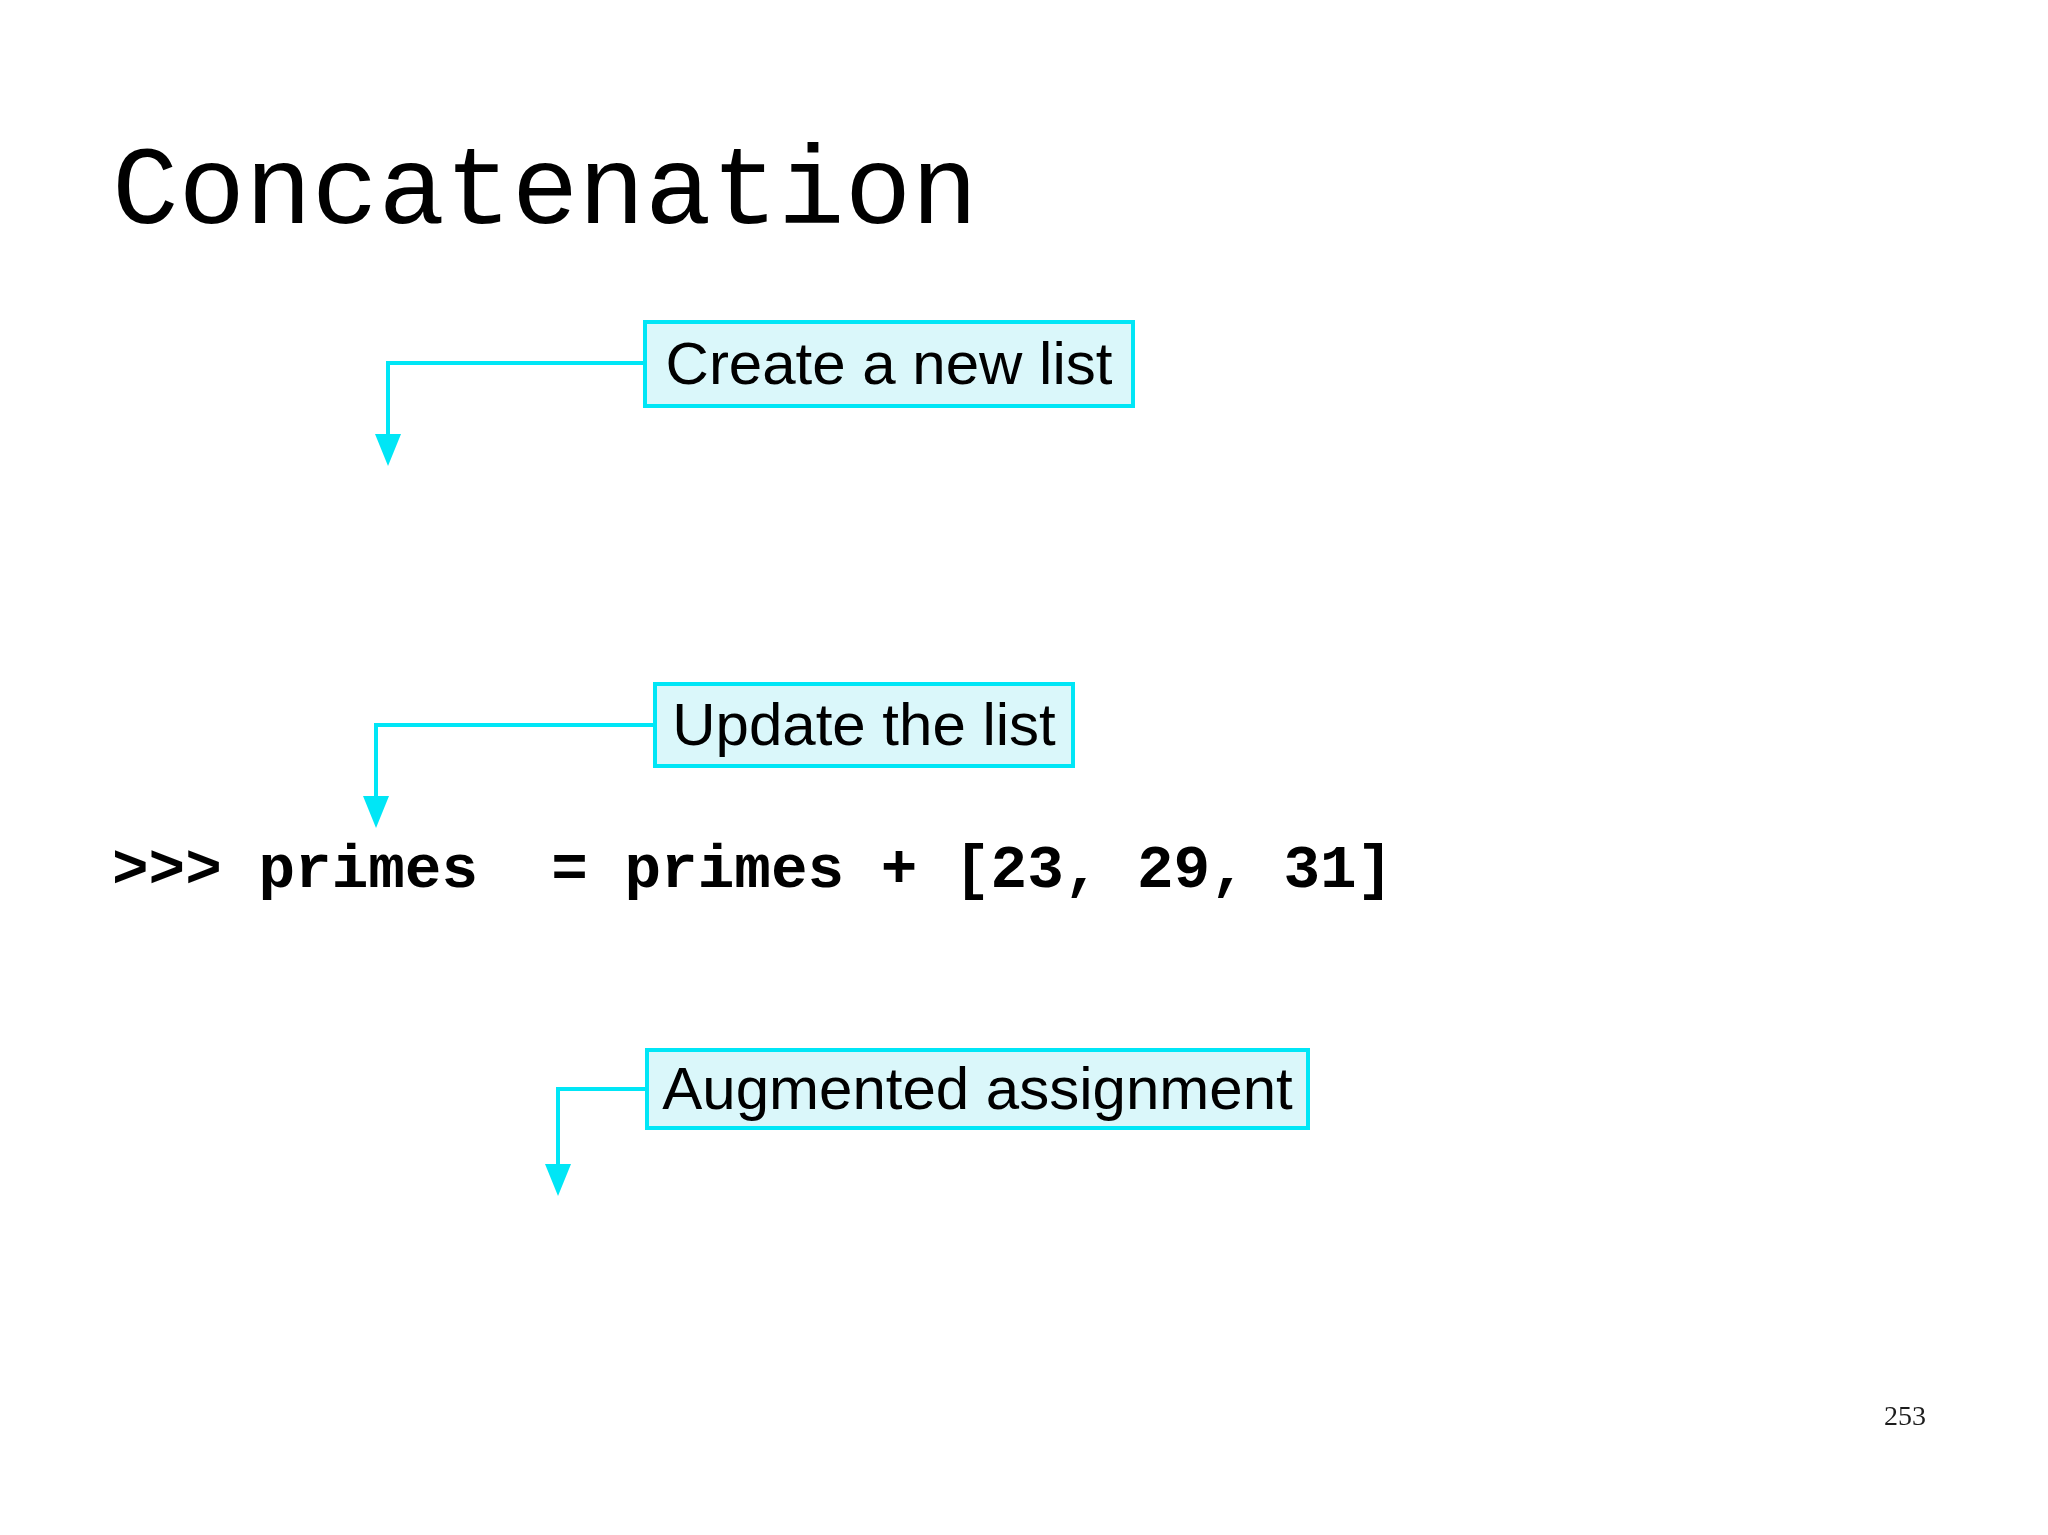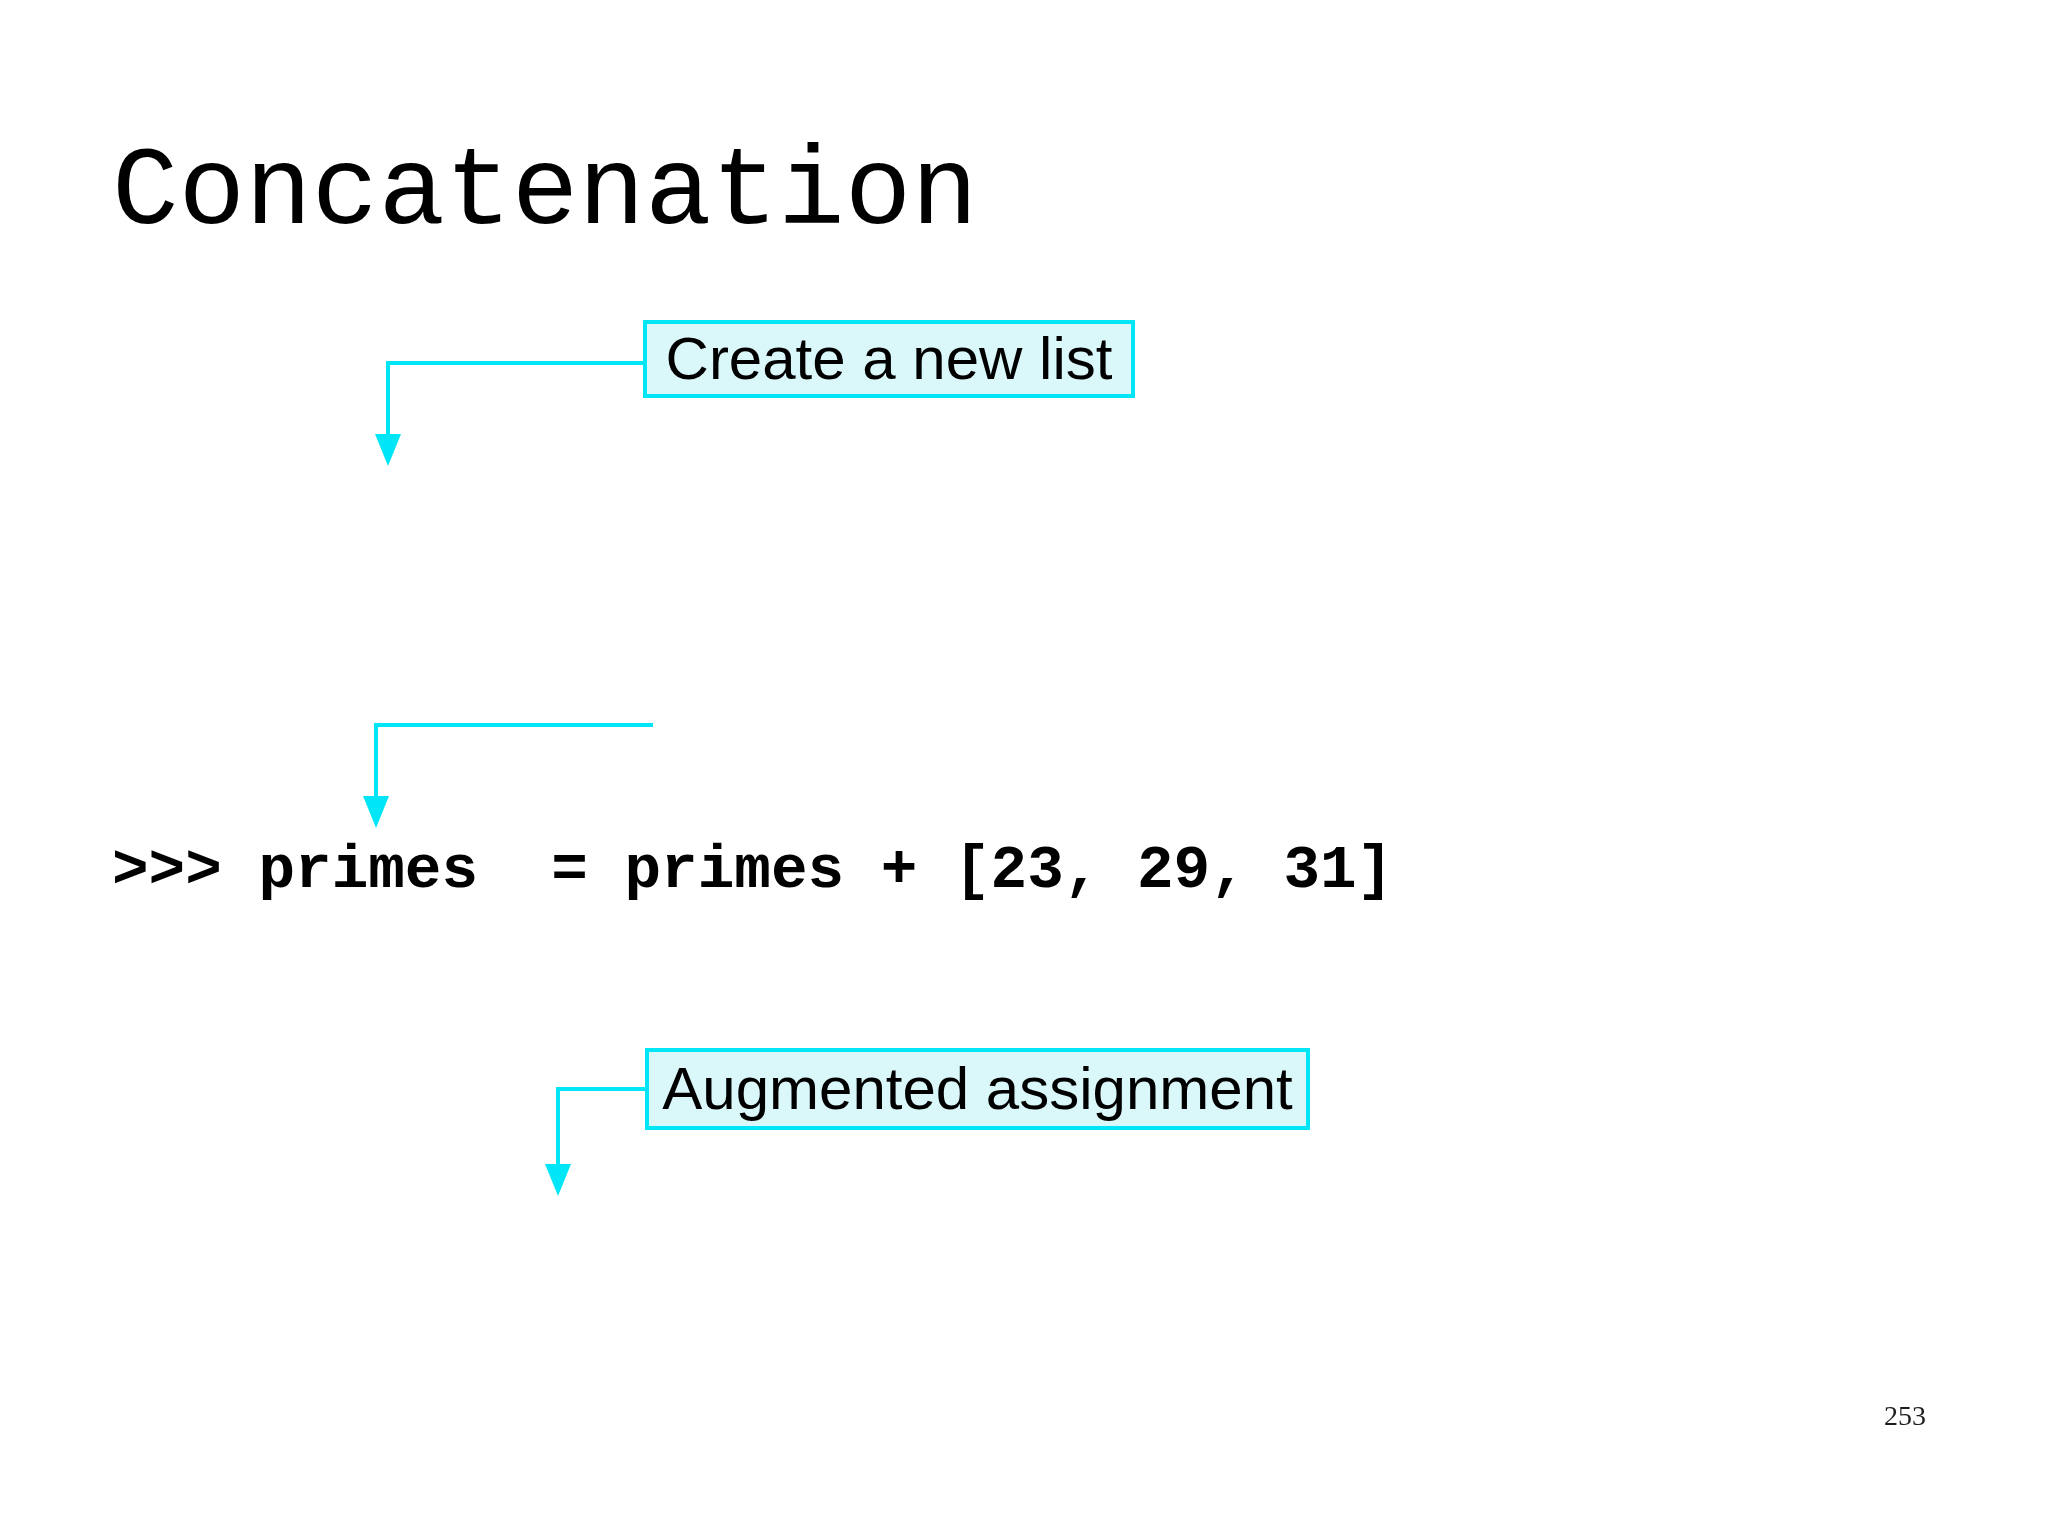--- a/index.html
+++ b/index.html
@@ -73,27 +73,30 @@
     color: var(--page-number-text, #1c1c1c);
   }
 </style>
 </head>
 <body>
 
 <div class="slide">
 
   <h1 class="title">Concatenation</h1>
 
-  <div class="callout" style="left:643px; top:320px; width:492px; height:78px;">
+  <div class="callout" style="left:643px; top:320px; width:492px; height:88px;">
     <span class="label">Create a new list</span>
   </div>
   <div class="aline" style="left:386px; top:361px; width:257px; height:4px;"></div>
   <div class="aline" style="left:386px; top:361px; width:4px; height:76px;"></div>
   <div class="ahead" style="left:375px; top:434px;"></div>
 
+  <div class="callout" style="left:653px; top:682px; width:422px; height:86px;">
+    <span class="label">Update the list</span>
+  </div>
   <div class="aline" style="left:374px; top:723px; width:279px; height:4px;"></div>
   <div class="aline" style="left:374px; top:723px; width:4px; height:76px;"></div>
   <div class="ahead" style="left:363px; top:796px;"></div>
   <div class="code" style="left:112px; top:840px;">&gt;&gt;&gt; primes  = primes + [23, 29, 31]</div>
 
   <div class="callout" style="left:645px; top:1048px; width:665px; height:82px;">
     <span class="label">Augmented assignment</span>
   </div>
   <div class="aline" style="left:556px; top:1087px; width:89px; height:4px;"></div>
   <div class="aline" style="left:556px; top:1087px; width:4px; height:78px;"></div>

